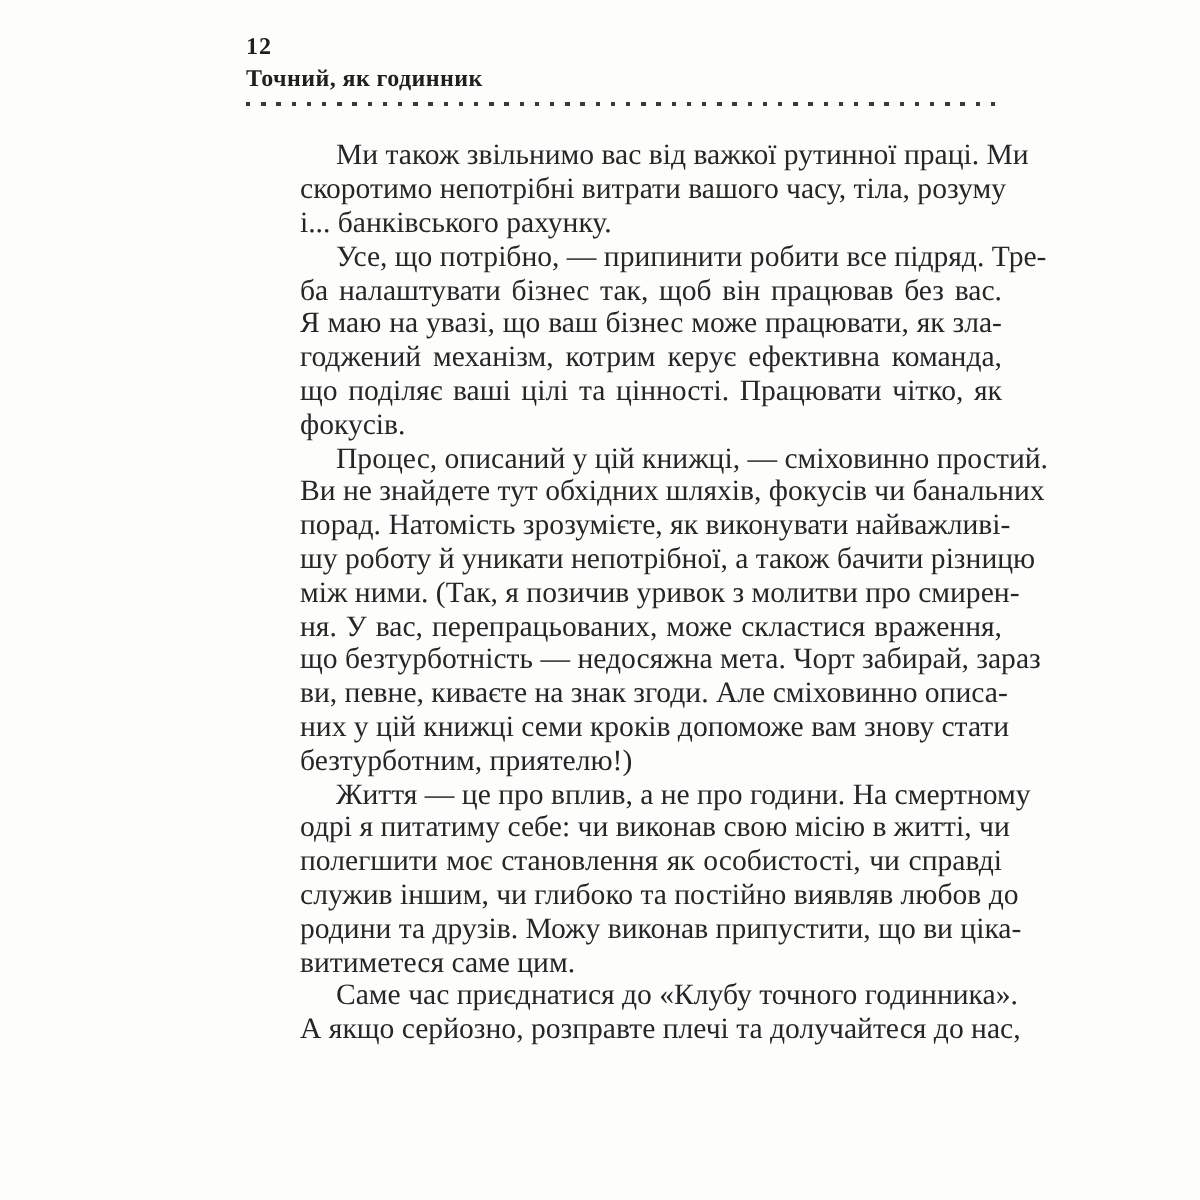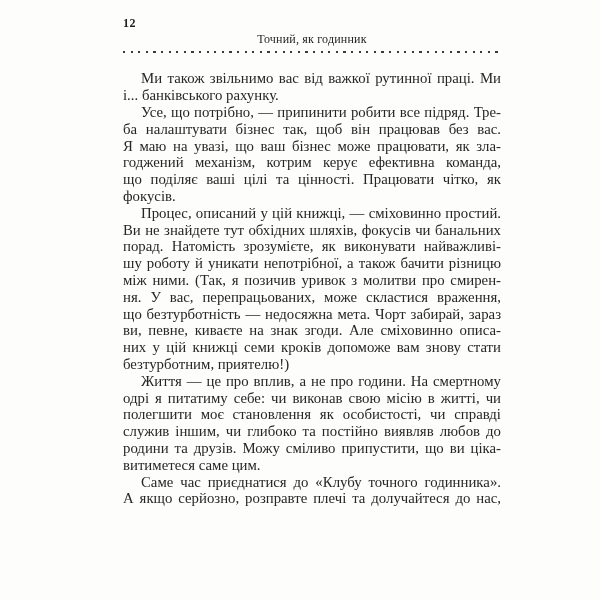--- a/index.html
+++ b/index.html
@@ -30,42 +30,43 @@
   .page-number {
     position: absolute;
     left: 0;
     top: 16px;
     font-size: 12px;
     font-weight: bold;
     color: var(--header-color, #1f1f1f);
     letter-spacing: 0.5px;
   }
   .running-title {
-    text-align: center;
+    text-align: left;
     font-size: 12px;
-    font-weight: normal;
+    font-weight: bold;
     color: var(--header-color, #1f1f1f);
     letter-spacing: 0.2px;
   }
   .dotted-rule {
     margin-top: 5px;
     height: 2.4px;
     background-image: repeating-linear-gradient(
       to right,
       var(--dot-color, #3a3a3a) 0px,
       var(--dot-color, #3a3a3a) 2.2px,
       transparent 2.2px,
       transparent 7.6px
     );
   }
   .body-text {
     margin-top: 17px;
     color: var(--text-color, #262626);
     font-size: 14.8px;
     line-height: 16.8px;
+    margin-left: 27px;
   }
   .paragraph {
     margin: 0;
   }
   .line {
     height: 16.8px;
     white-space: nowrap;
     text-align: justify;
     text-align-last: justify;
   }
@@ -86,20 +87,21 @@
     <div class="running-header">
       <span class="page-number">12</span>
       <div class="running-title">Точний, як годинник</div>
     </div>
 
     <div class="dotted-rule"></div>
 
     <div class="body-text">
         <div class="paragraph">
           <div class="line first">Ми також звільнимо вас від важкої рутинної праці. Ми</div>
+          <div class="line">скоротимо непотрібні витрати вашого часу, тіла, розуму</div>
           <div class="line last">і... банківського рахунку.</div>
         </div>
         <div class="paragraph">
           <div class="line first">Усе, що потрібно, — припинити робити все підряд. Тре-</div>
           <div class="line">ба налаштувати бізнес так, щоб він працював без вас.</div>
           <div class="line">Я маю на увазі, що ваш бізнес може працювати, як зла-</div>
           <div class="line">годжений механізм, котрим керує ефективна команда,</div>
           <div class="line">що поділяє ваші цілі та цінності. Працювати чітко, як</div>
           <div class="line last">фокусів.</div>
         </div>
@@ -113,21 +115,21 @@
           <div class="line">що безтурботність — недосяжна мета. Чорт забирай, зараз</div>
           <div class="line">ви, певне, киваєте на знак згоди. Але сміховинно описа-</div>
           <div class="line">них у цій книжці семи кроків допоможе вам знову стати</div>
           <div class="line last">безтурботним, приятелю!)</div>
         </div>
         <div class="paragraph">
           <div class="line first">Життя — це про вплив, а не про години. На смертному</div>
           <div class="line">одрі я питатиму себе: чи виконав свою місію в житті, чи</div>
           <div class="line">полегшити моє становлення як особистості, чи справді</div>
           <div class="line">служив іншим, чи глибоко та постійно виявляв любов до</div>
-          <div class="line">родини та друзів. Можу сміливо припустити, що ви ціка-</div>
+          <div class="line">родини та друзів. Можу виконав припустити, що ви ціка-</div>
           <div class="line last">витиметеся саме цим.</div>
         </div>
         <div class="paragraph">
           <div class="line first">Саме час приєднатися до «Клубу точного годинника».</div>
           <div class="line">А якщо серйозно, розправте плечі та долучайтеся до нас,</div>
         </div>
       </div>
 
   </div>
 </div>

